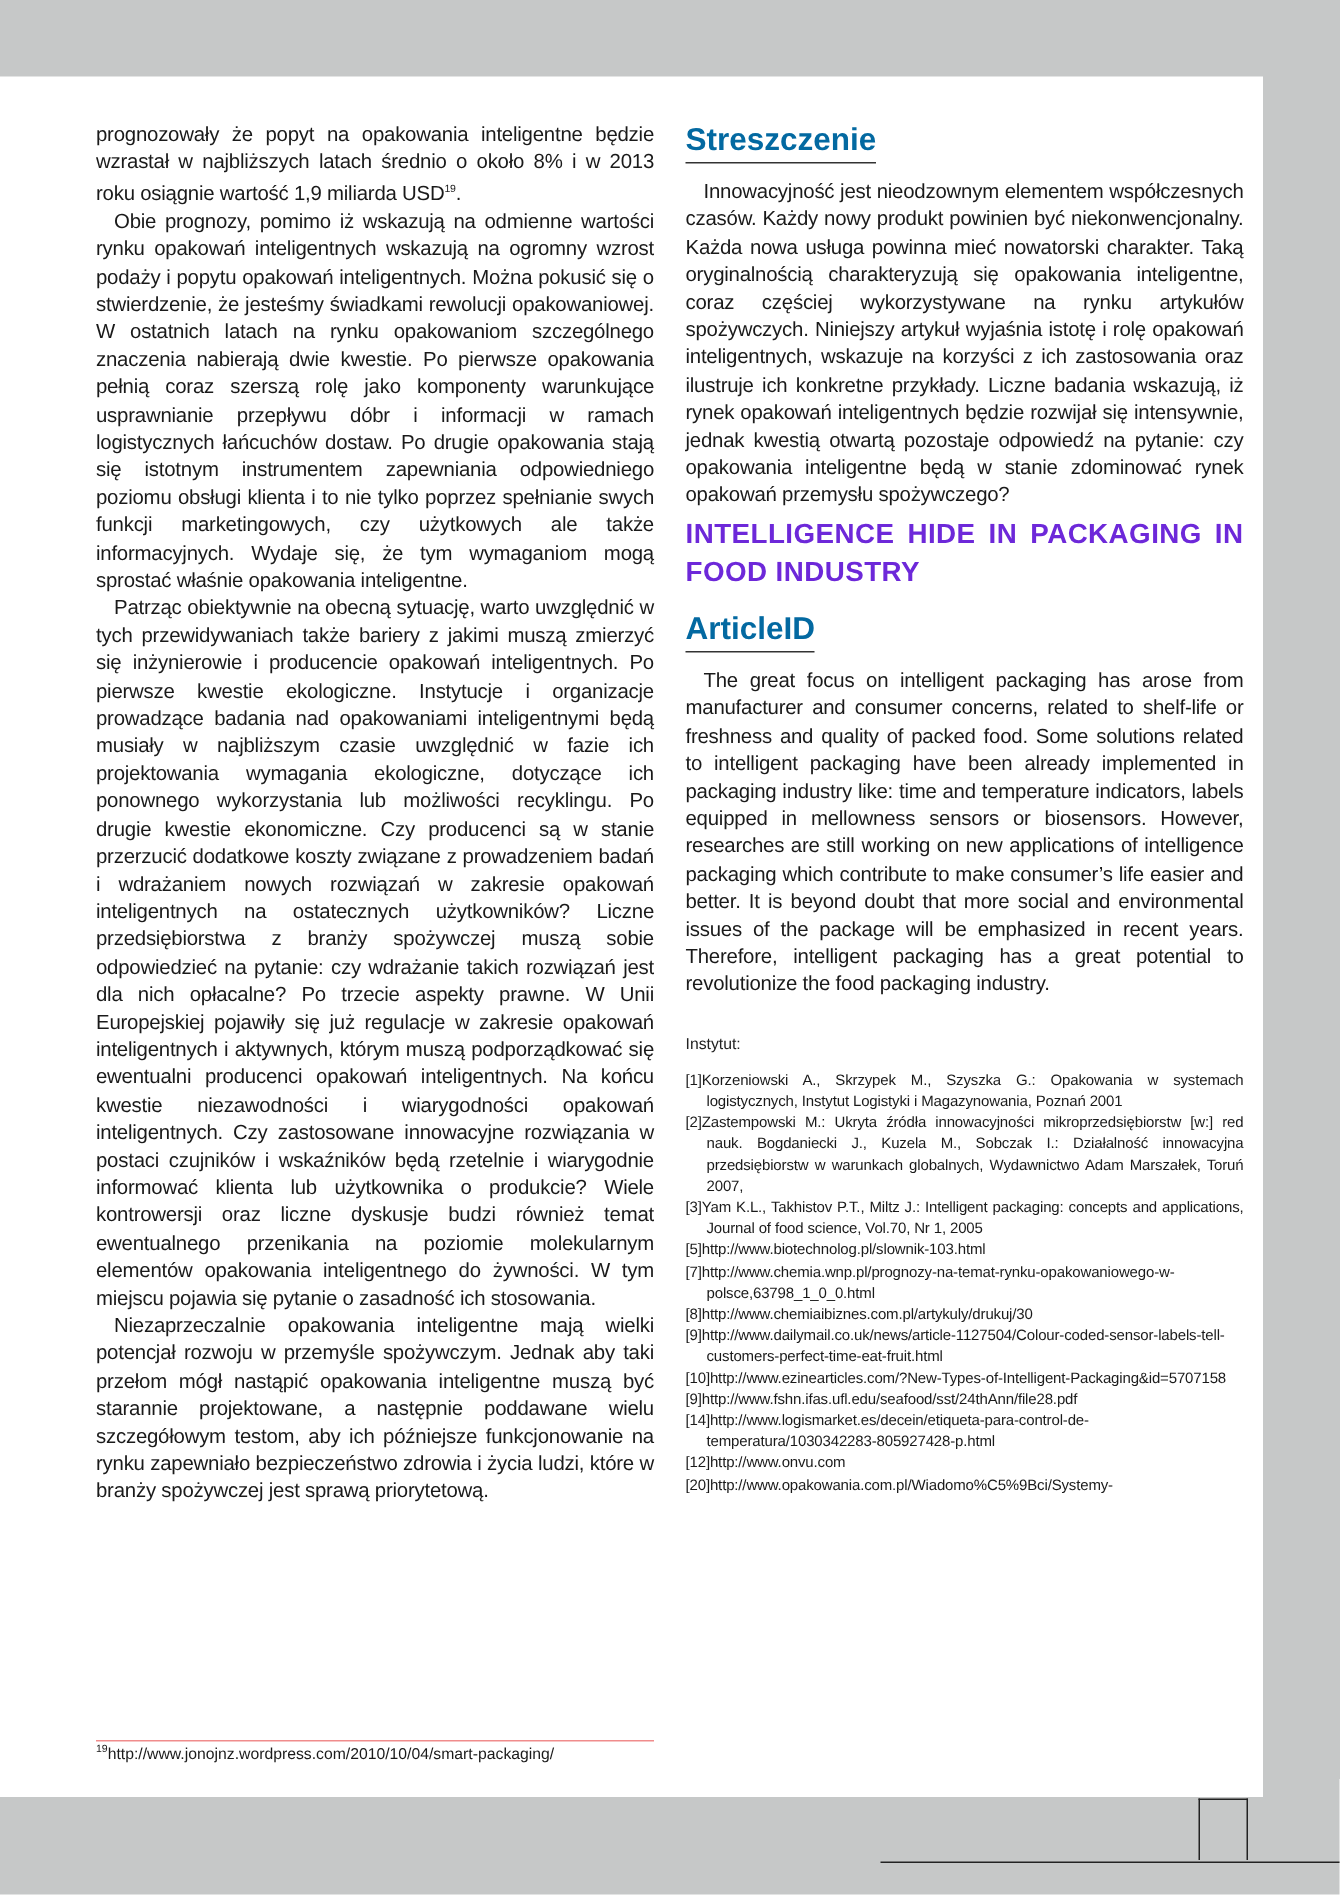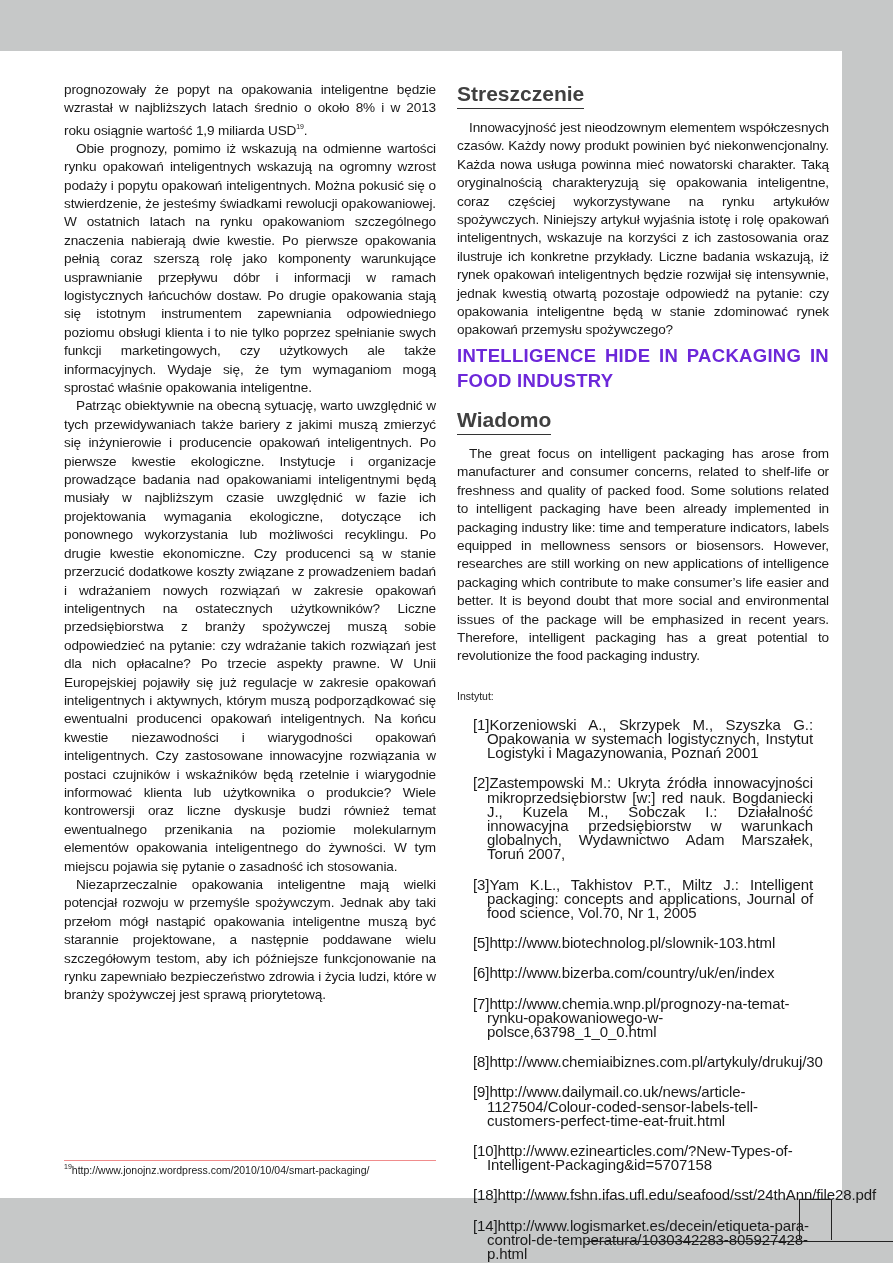--- a/index.html
+++ b/index.html
@@ -17,32 +17,32 @@
       position: absolute; top: 30px; width: 372px;
     }
     .col-left { left: 64px; }
     .col-right { left: 457px; }
     .para {
       font-size: 13.6px; line-height: 18.4px; text-align: justify; margin: 0;
       text-indent: 12px; letter-spacing: -0.15px;
     }
     .para.noindent { text-indent: 0; }
     .h-section {
-      display: inline-block; font-weight: bold; font-size: 21px; color: #404040;
+      display: inline-block; font-weight: bold; font-size: 21px; color: #0369a1;
       border-bottom: 1px solid #333; padding-bottom: 1px; margin: 0 0 10px 0;
       line-height: 26px;
     }
     .h-title {
       font-weight: bold; font-size: 18.5px; color: #6d28d9; line-height: 25px;
       text-align: justify; margin: 3px 0 14px 0; letter-spacing: 0.3px;
     }
     .lit-label { font-size: 10.5px; margin: 24px 0 12px 0; color: #222; }
     .ref {
-      font-size: 15px; line-height: 14.2px; padding-left: 14px; text-indent: -14px;
-      text-align: justify; margin: 16px; color: #1a1a1a; letter-spacing: -0.1px;
+      font-size: 10px; line-height: 14.2px; padding-left: 14px; text-indent: -14px;
+      text-align: justify; margin: 0; color: #1a1a1a; letter-spacing: -0.1px;
     }
     .footnote-rule {
       position: absolute; left: 64px; top: 1109px; width: 372px; height: 1px; background: #f08c8c;
     }
     .footnote {
       position: absolute; left: 64px; top: 1112px; font-size: 10.5px; color: #1a1a1a;
     }
     .footnote sup, .para sup { font-size: 7px; }
     .page-box {
       position: absolute; left: 799px; top: 1199px; width: 33px; height: 41px;
@@ -61,35 +61,34 @@
     <p class="para noindent"><span>prognozowały że popyt na opakowania inteligentne będzie wzrastał w najbliższych latach średnio o około 8% i w 2013 roku osiągnie wartość 1,9 miliarda USD</span><sup>19</sup><span>.</span></p>
     <p class="para">Obie prognozy, pomimo iż wskazują na odmienne wartości rynku opakowań inteligentnych wskazują na ogromny wzrost podaży i popytu opakowań inteligentnych. Można pokusić się o stwierdzenie, że jesteśmy świadkami rewolucji opakowaniowej. W ostatnich latach na rynku opakowaniom szczególnego znaczenia nabierają dwie kwestie. Po pierwsze opakowania pełnią coraz szerszą rolę jako komponenty warunkujące usprawnianie przepływu dóbr i informacji w ramach logistycznych łańcuchów dostaw. Po drugie opakowania stają się istotnym instrumentem zapewniania odpowiedniego poziomu obsługi klienta i to nie tylko poprzez spełnianie swych funkcji marketingowych, czy użytkowych ale także informacyjnych. Wydaje się, że tym wymaganiom mogą sprostać właśnie opakowania inteligentne.</p>
     <p class="para">Patrząc obiektywnie na obecną sytuację, warto uwzględnić w tych przewidywaniach także bariery z jakimi muszą zmierzyć się inżynierowie i producencie opakowań inteligentnych. Po pierwsze kwestie ekologiczne. Instytucje i organizacje prowadzące badania nad opakowaniami inteligentnymi będą musiały w najbliższym czasie uwzględnić w fazie ich projektowania wymagania ekologiczne, dotyczące ich ponownego wykorzystania lub możliwości recyklingu. Po drugie kwestie ekonomiczne. Czy producenci są w stanie przerzucić dodatkowe koszty związane z prowadzeniem badań i wdrażaniem nowych rozwiązań w zakresie opakowań inteligentnych na ostatecznych użytkowników? Liczne przedsiębiorstwa z branży spożywczej muszą sobie odpowiedzieć na pytanie: czy wdrażanie takich rozwiązań jest dla nich opłacalne? Po trzecie aspekty prawne. W Unii Europejskiej pojawiły się już regulacje w zakresie opakowań inteligentnych i aktywnych, którym muszą podporządkować się ewentualni producenci opakowań inteligentnych. Na końcu kwestie niezawodności i wiarygodności opakowań inteligentnych. Czy zastosowane innowacyjne rozwiązania w postaci czujników i wskaźników będą rzetelnie i wiarygodnie informować klienta lub użytkownika o produkcie? Wiele kontrowersji oraz liczne dyskusje budzi również temat ewentualnego przenikania na poziomie molekularnym elementów opakowania inteligentnego do żywności. W tym miejscu pojawia się pytanie o zasadność ich stosowania.</p>
     <p class="para">Niezaprzeczalnie opakowania inteligentne mają wielki potencjał rozwoju w przemyśle spożywczym. Jednak aby taki przełom mógł nastąpić opakowania inteligentne muszą być starannie projektowane, a następnie poddawane wielu szczegółowym testom, aby ich późniejsze funkcjonowanie na rynku zapewniało bezpieczeństwo zdrowia i życia ludzi, które w branży spożywczej jest sprawą priorytetową.</p>
   </div>
 
   <div class="col col-right">
     <div class="h-section">Streszczenie</div>
     <p class="para">Innowacyjność jest nieodzownym elementem współczesnych czasów. Każdy nowy produkt powinien być niekonwencjonalny. Każda nowa usługa powinna mieć nowatorski charakter. Taką oryginalnością charakteryzują się opakowania inteligentne, coraz częściej wykorzystywane na rynku artykułów spożywczych. Niniejszy artykuł wyjaśnia istotę i rolę opakowań inteligentnych, wskazuje na korzyści z ich zastosowania oraz ilustruje ich konkretne przykłady. Liczne badania wskazują, iż rynek opakowań inteligentnych będzie rozwijał się intensywnie, jednak kwestią otwartą pozostaje odpowiedź na pytanie: czy opakowania inteligentne będą w stanie zdominować rynek opakowań przemysłu spożywczego?</p>
     <div class="h-title">INTELLIGENCE HIDE IN PACKAGING IN FOOD INDUSTRY</div>
-    <div class="h-section">Wiadomo</div>
+    <div class="h-section">ArticleID</div>
     <p class="para">The great focus on intelligent packaging has arose from manufacturer and consumer concerns, related to shelf-life or freshness and quality of packed food. Some solutions related to intelligent packaging have been already implemented in packaging industry like: time and temperature indicators, labels equipped in mellowness sensors or biosensors. However, researches are still working on new applications of intelligence packaging which contribute to make consumer’s life easier and better. It is beyond doubt that more social and environmental issues of the package will be emphasized in recent years. Therefore, intelligent packaging has a great potential to revolutionize the food packaging industry.</p>
 
     <div class="lit-label">Instytut:</div>
     <div>
       <p class="ref">[1]Korzeniowski A., Skrzypek M., Szyszka G.: Opakowania w systemach logistycznych, Instytut Logistyki i Magazynowania, Poznań 2001</p>
       <p class="ref">[2]Zastempowski M.: Ukryta źródła innowacyjności mikroprzedsiębiorstw [w:] red nauk. Bogdaniecki J., Kuzela M., Sobczak I.: Działalność innowacyjna przedsiębiorstw w warunkach globalnych, Wydawnictwo Adam Marszałek, Toruń 2007,</p>
       <p class="ref">[3]Yam K.L., Takhistov P.T., Miltz J.: Intelligent packaging: concepts and applications, Journal of food science, Vol.70, Nr 1, 2005</p>
       <p class="ref">[5]http://www.biotechnolog.pl/slownik-103.html</p>
-      <p class="ref">[6]http://www.bizerba.com/country/uk/en/index</p>
       <p class="ref">[7]http://www.chemia.wnp.pl/prognozy-na-temat-rynku-opakowaniowego-w-polsce,63798_1_0_0.html</p>
       <p class="ref">[8]http://www.chemiaibiznes.com.pl/artykuly/drukuj/30</p>
       <p class="ref">[9]http://www.dailymail.co.uk/news/article-1127504/Colour-coded-sensor-labels-tell-customers-perfect-time-eat-fruit.html</p>
       <p class="ref">[10]http://www.ezinearticles.com/?New-Types-of-Intelligent-Packaging&amp;id=5707158</p>
-      <p class="ref">[18]http://www.fshn.ifas.ufl.edu/seafood/sst/24thAnn/file28.pdf</p>
+      <p class="ref">[9]http://www.fshn.ifas.ufl.edu/seafood/sst/24thAnn/file28.pdf</p>
       <p class="ref">[14]http://www.logismarket.es/decein/etiqueta-para-control-de-temperatura/1030342283-805927428-p.html</p>
       <p class="ref">[12]http://www.onvu.com</p>
       <p class="ref">[20]http://www.opakowania.com.pl/Wiadomo%C5%9Bci/Systemy-</p>
     </div>
   </div>
 
   <div class="footnote-rule"></div>
   <div class="footnote"><sup>19</sup><span>http://www.jonojnz.wordpress.com/2010/10/04/smart-packaging/</span></div>
 </div>
 

